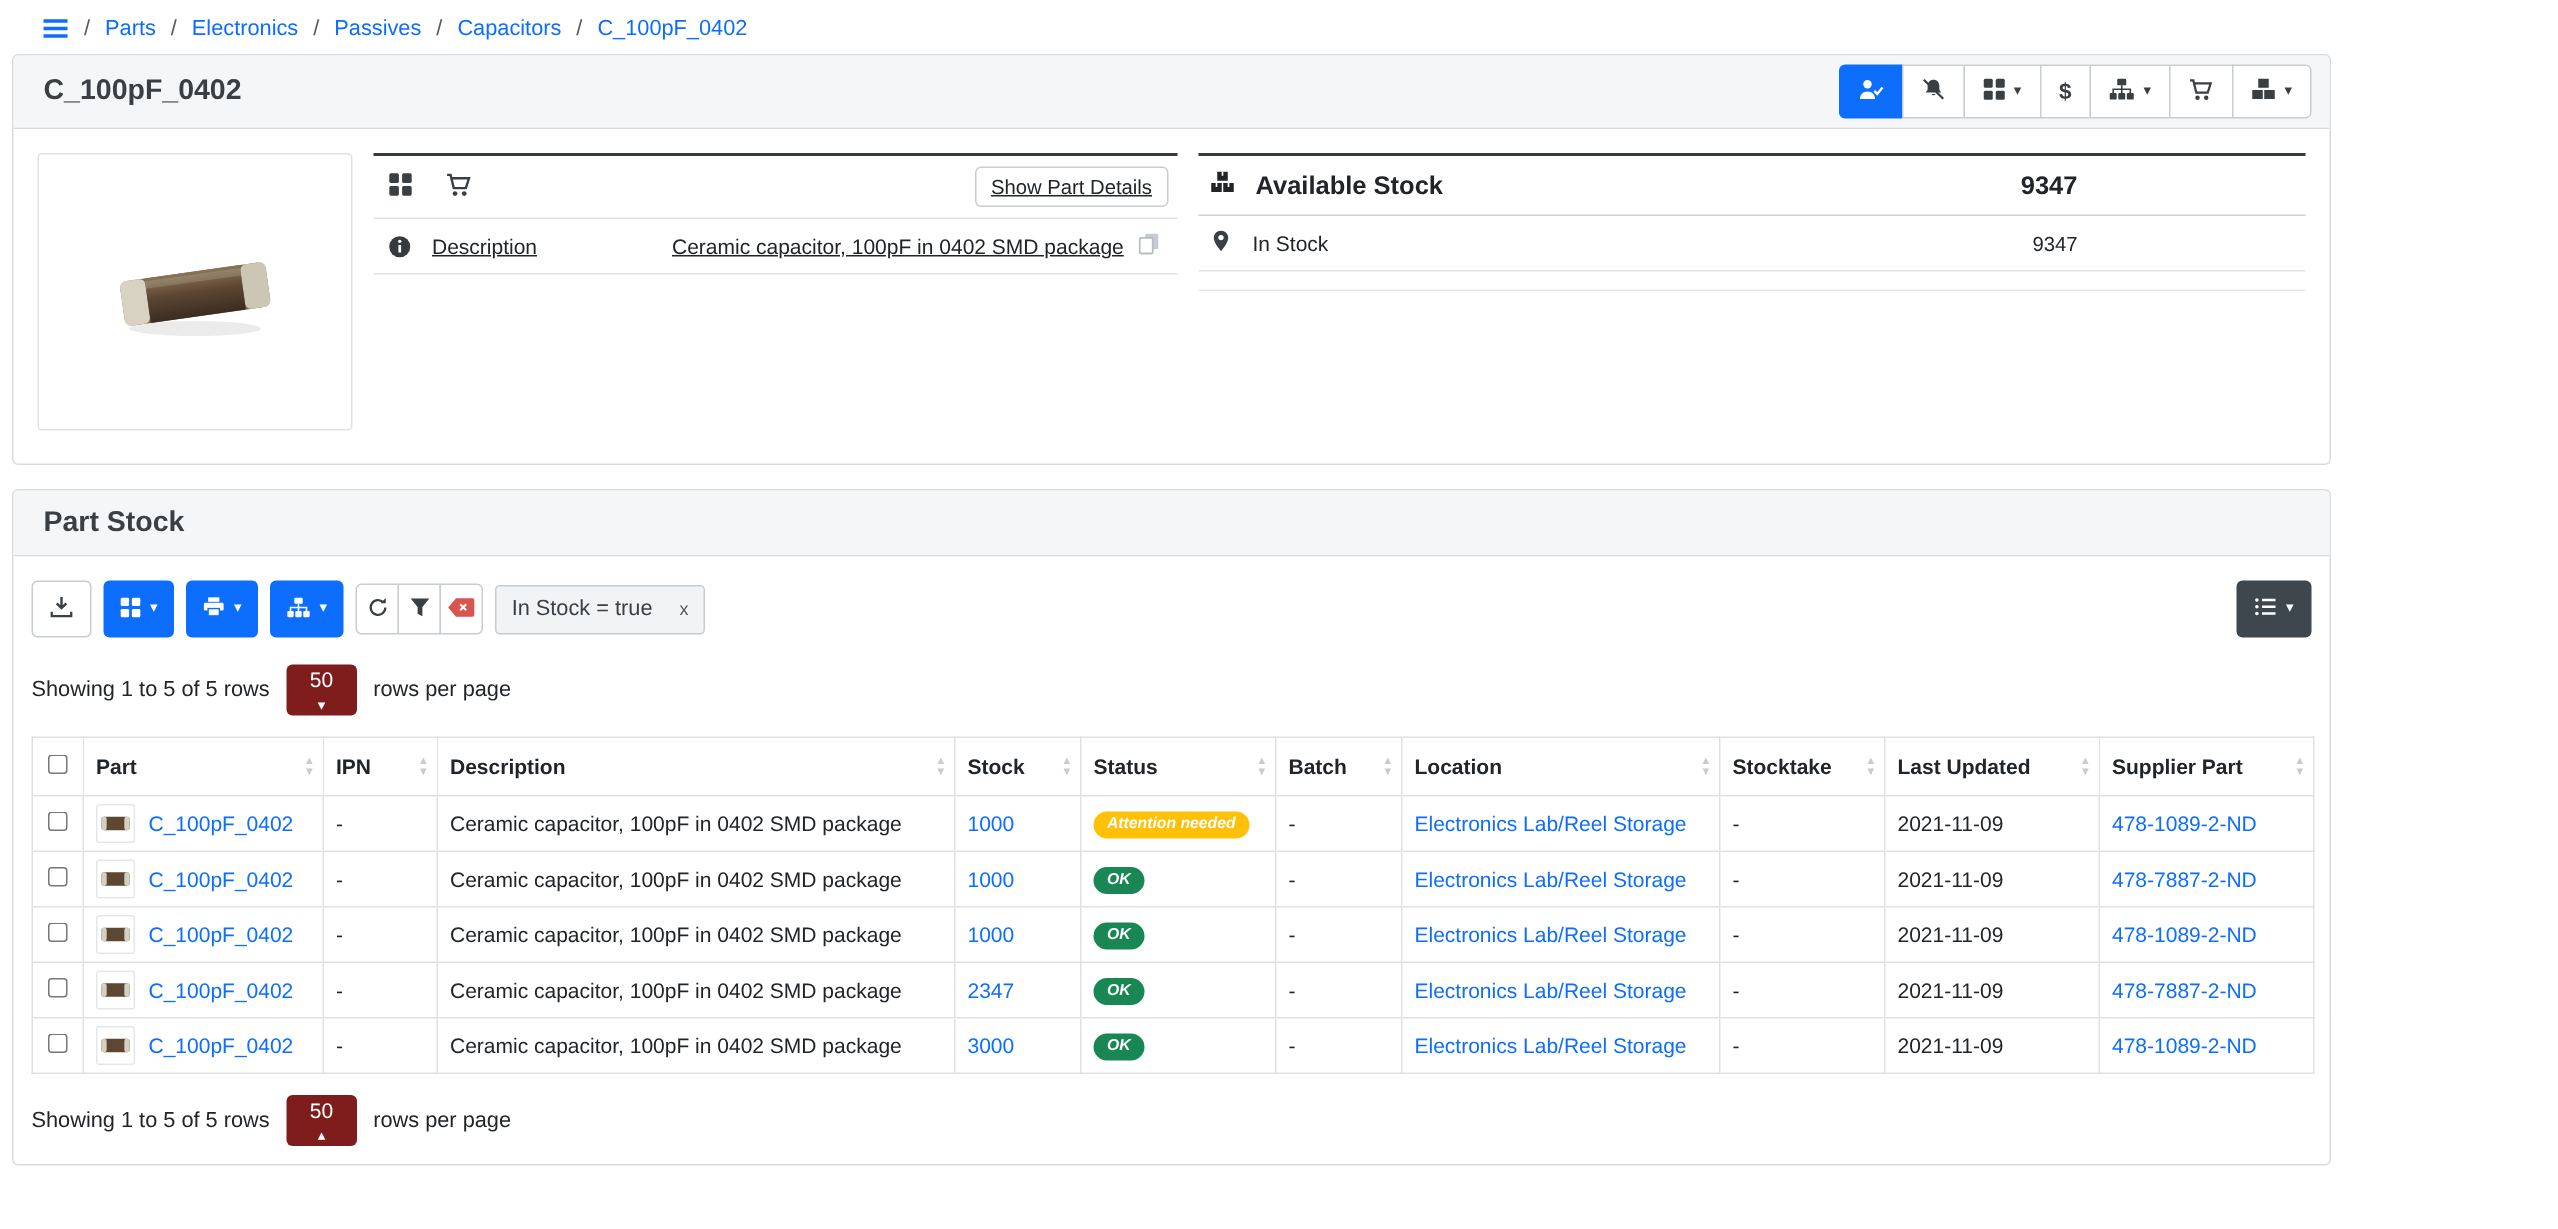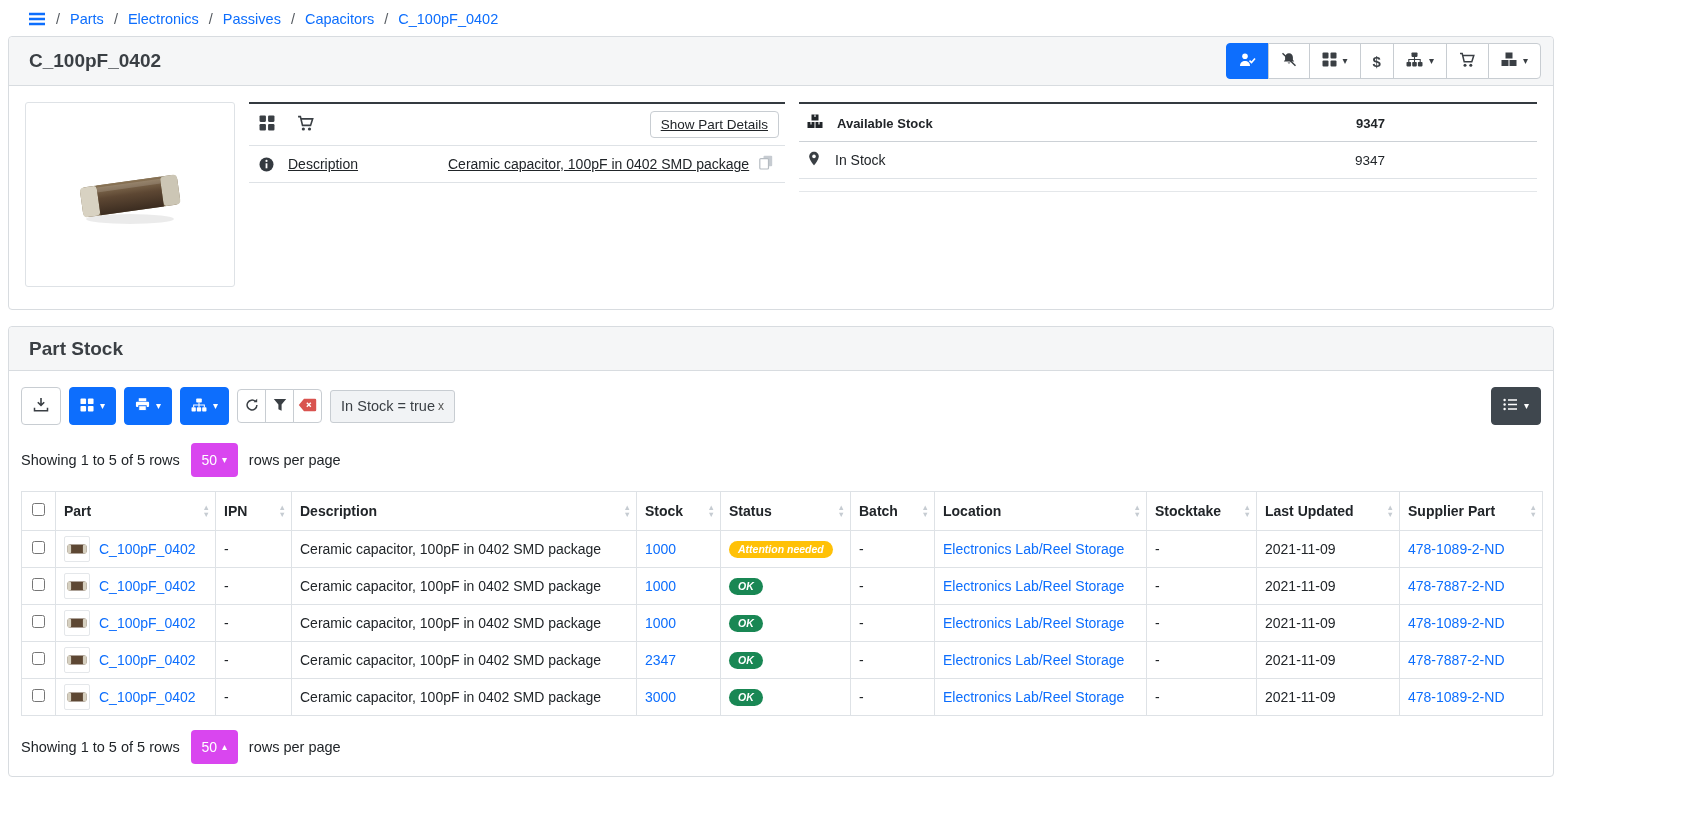--- a/index.html
+++ b/index.html
@@ -44,47 +44,47 @@
   .details-head { display: flex; align-items: center; justify-content: space-between; border-top: 2px solid #343a40; border-bottom: 1px solid #dee2e6; padding: 7px 6px 7px 10px; }
   .details-icons { display: flex; align-items: center; gap: 22px; }
   .btn-outline { background: #fff; border: 1px solid #c8cdd2; border-radius: 4px; padding: 5px 10px; font-size: 13.5px; color: #212529; cursor: pointer; font-family: inherit; }
   .details-row { display: flex; align-items: center; padding: 9px 10px; border-bottom: 1px solid #dee2e6; }
   .details-row .row-icon { width: 17px; display: inline-flex; }
   .details-row .label { width: 172px; padding-left: 12px; }
   .details-row .value { flex: 1; }
   .copy-btn { background: none; border: none; cursor: pointer; padding: 0 2px; }
 
   .stock-panel { flex: 1; border-top: 2px solid #343a40; }
-  .stock-head { display: flex; align-items: center; gap: 14px; padding: 10px 8px 9px 8px; border-bottom: 1px solid #ccd1d6; font-size: 13px; font-weight: 700; color: #212529; }
+  .stock-head { display: flex; align-items: center; gap: 14px; padding: 10px 8px 9px 8px; border-bottom: 1px solid #ccd1d6; font-size: 17px; font-weight: 700; color: #212529; }
   .stock-head .stock-val { margin-left: auto; padding-right: 144px; }
   .stock-row { display: flex; align-items: center; gap: 15px; padding: 9px 8px 9px 9px; border-bottom: 1px solid #dee2e6; font-size: 14px; }
   .stock-row .stock-val { margin-left: auto; padding-right: 144px; font-size: 13.5px; }
   .stock-spacer { height: 13px; border-bottom: 1px solid #e4e7ea; }
 
   
   .btn-success { background: #198754; border: 1px solid #198754; color: #fff; border-radius: 4px; height: 38px; padding: 0 14px; font-size: 15px; display: inline-flex; align-items: center; gap: 8px; cursor: pointer; font-family: inherit; }
 
   .table-toolbar { display: flex; align-items: center; padding: 16px 12px 8px 12px; }
   .tb-left { display: flex; align-items: center; gap: 8px; }
   .tb-right { margin-left: auto; display: flex; align-items: center; gap: 8px; }
   .icon-btn { width: 40px; height: 38px; border-radius: 4px; }
   .dd-btn { height: 38px; border-radius: 4px; padding: 0 10px; }
   .mini-group { display: flex; }
   .mini-group .btn { width: 29px; height: 34px; border-radius: 0; margin-left: -1px; padding: 0; }
   .mini-group .btn:first-child { border-radius: 4px 0 0 4px; margin-left: 0; }
   .mini-group .btn:last-child { border-radius: 0 4px 4px 0; }
-  .filter-tag { display: inline-flex; align-items: baseline; gap: 3px; height: 33px; align-items: center; padding: 0 10px; background: #f1f3f5; border: 1px solid #c8cdd2; border-radius: 3px; color: #3a3f44; font-size: 14.5px; cursor: pointer; }
+  .filter-tag { display: inline-flex; align-items: baseline; gap: 18px; height: 33px; align-items: center; padding: 0 10px; background: #f1f3f5; border: 1px solid #c8cdd2; border-radius: 3px; color: #3a3f44; font-size: 14.5px; cursor: pointer; }
   .filter-tag .close-x { font-size: 12px; color: #555; cursor: pointer; }
   .search-input { width: 190px; height: 38px; border: 1px solid #ced4da; border-radius: 4px; padding: 0 12px; font-size: 14.5px; color: #495057; font-family: inherit; }
   .search-input::placeholder { color: #8a9097; }
   .btn-dark { background: #3f474e; border-color: #3f474e; color: #fff; }
   .view-toggle { width: 50px; height: 38px; border-radius: 4px; }
 
   .pagination-row { display: flex; align-items: center; gap: 11px; padding: 10px 12px 12px 12px; font-size: 14.5px; color: #212529; }
-  .page-size-btn { background: #d946ef; border: none; border-radius: 4px; color: #fff; height: 34px; min-width: 47px; display: inline-flex; align-items: center; justify-content: center; gap: 5px; font-size: 14px; cursor: pointer; font-family: inherit; }
+  .page-size-btn { background: #7f1d1d; border: none; border-radius: 4px; color: #fff; height: 34px; min-width: 47px; display: inline-flex; align-items: center; justify-content: center; gap: 5px; font-size: 14px; cursor: pointer; font-family: inherit; flex-direction: column; }
 
   
   table { border-collapse: collapse; table-layout: fixed; width: 1521px; margin: 2px 12px 0 12px; }
   th, td { border: 1px solid #dee2e6; padding: 5px 8px; font-size: 14px; vertical-align: middle; text-align: left; overflow: hidden; white-space: nowrap; }
   thead th { font-weight: 700; position: relative; padding: 11px 24px 11px 8px; cursor: pointer; background: #fff; }
   .col-check { text-align: center; padding: 5px 4px; }
   .sort { position: absolute; right: 5px; top: 50%; transform: translateY(-50%); display: flex; flex-direction: column; color: #c6ccd2; font-size: 7.5px; line-height: 6.5px; }
   tbody tr { height: 33px; }
   .part-cell { display: flex; align-items: center; gap: 9px; }
   .thumb { width: 26px; height: 26px; border: 1px solid #e4e7ea; border-radius: 2px; display: inline-flex; align-items: center; justify-content: center; flex: 0 0 26px; cursor: pointer; background: #fff; }

